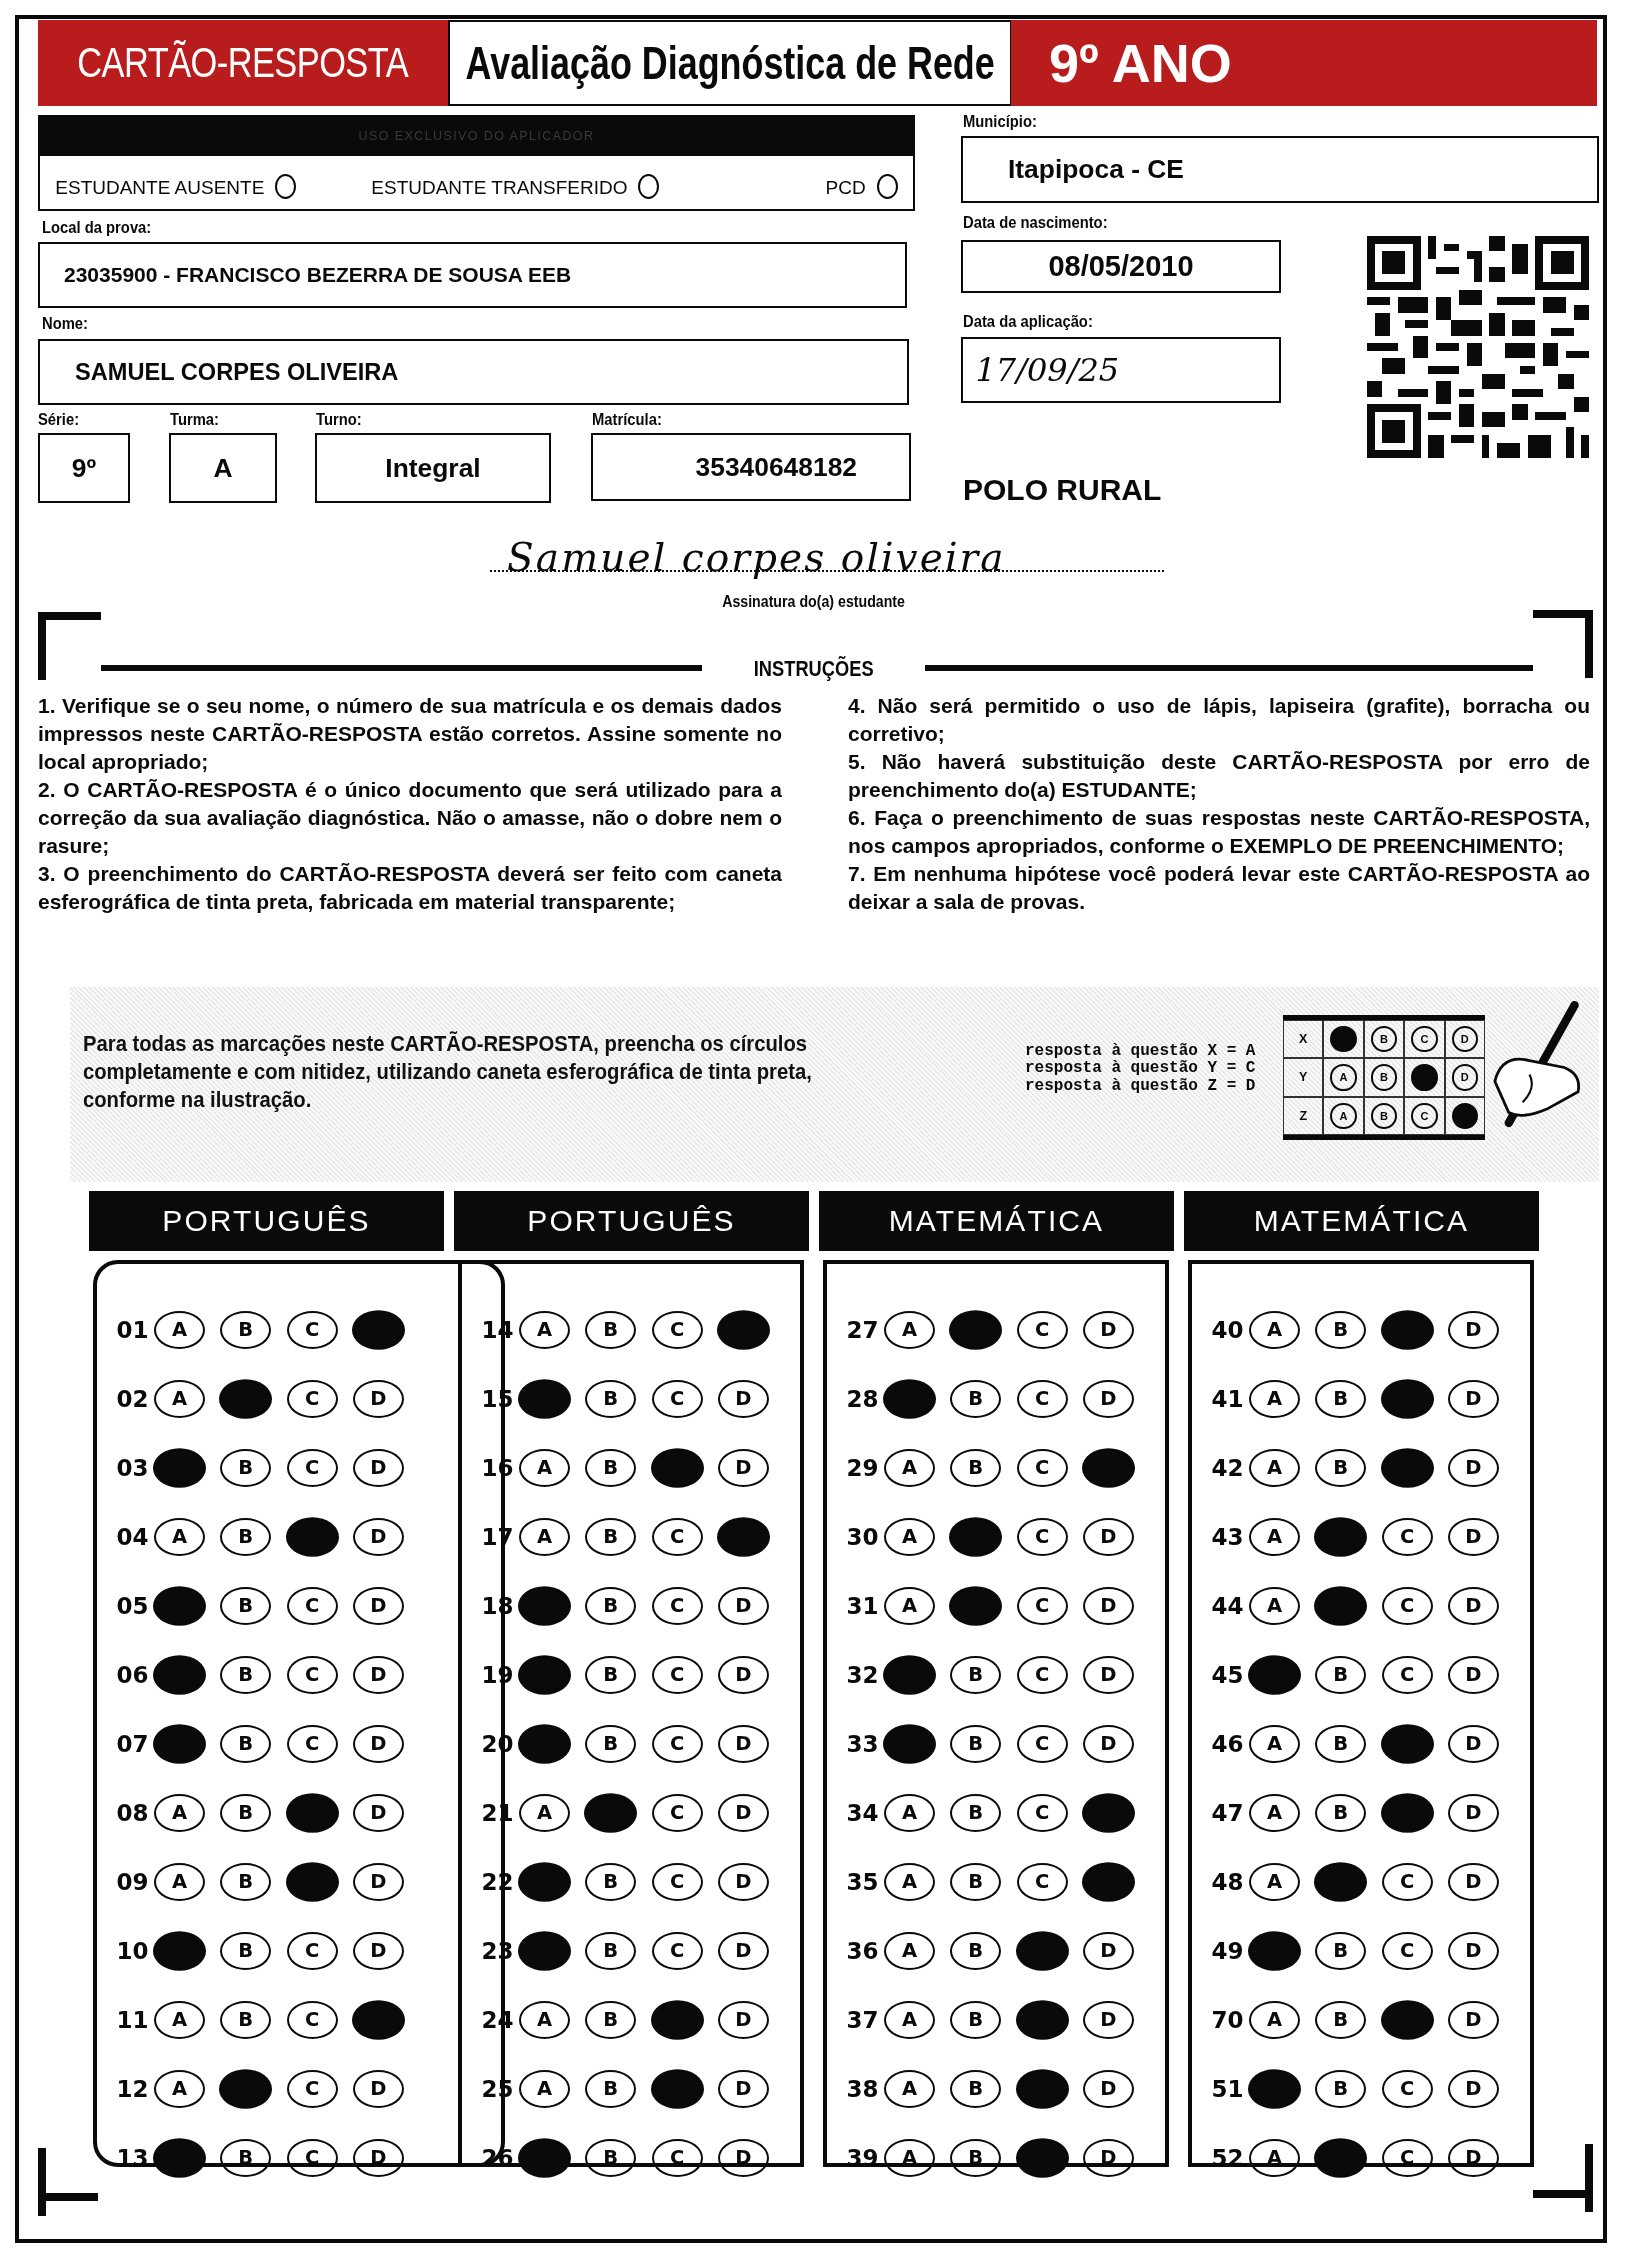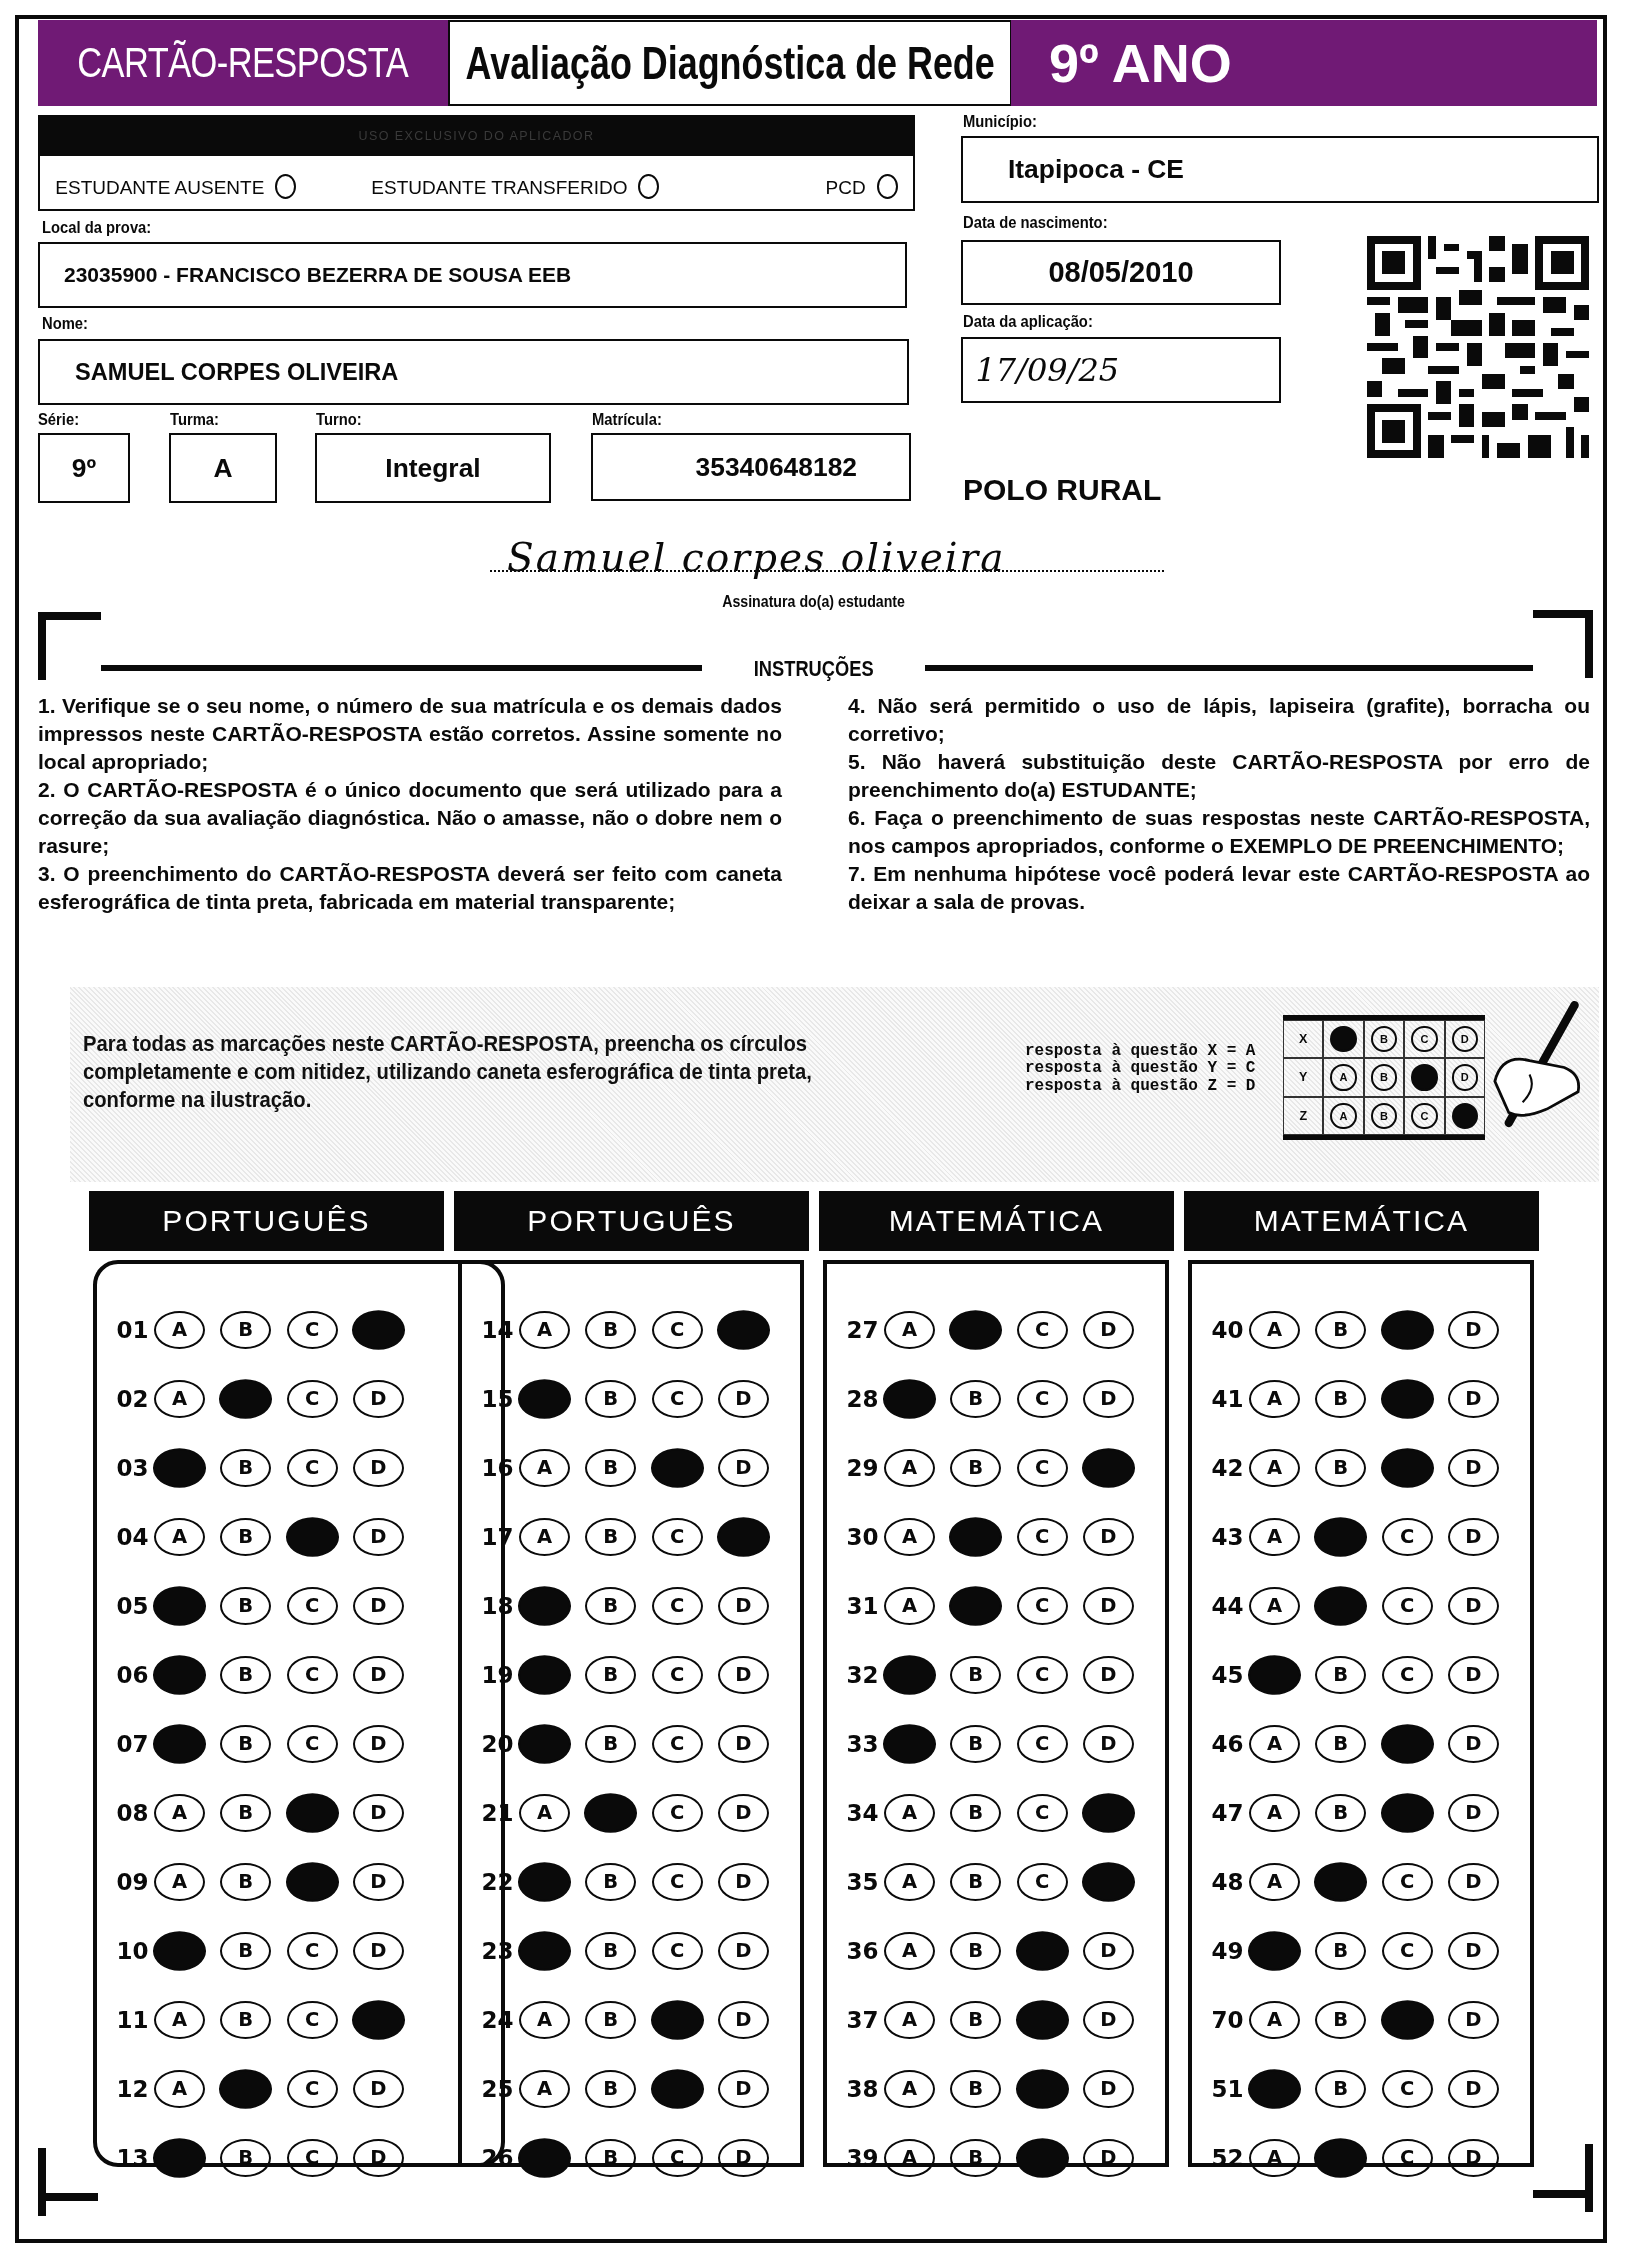--- a/index.html
+++ b/index.html
@@ -1,19 +1,19 @@
 <!DOCTYPE html>
 <html style="font-size:11px"><head>
 <meta charset="utf-8">
 <style>
   html,body{margin:0;padding:0;background:#fff;}
   body{width:1627px;height:2261px;position:relative;overflow:hidden;color:#0a0a0a;font-family:"Liberation Sans","DejaVu Sans",sans-serif;}
   .abs{position:absolute;}
   .outer{left:15.3px;top:15.3px;width:1592px;height:2228px;border:4.2px solid #0a0a0a;box-sizing:border-box;}
-  .hdr-black{background:#701a75;color:#fff;display:flex;align-items:center;}
+  .hdr-black{background:#b91c1c;color:#fff;display:flex;align-items:center;}
   .hdr-left{left:38px;top:19.5px;width:410px;height:86px;justify-content:center;font-size:42px;letter-spacing:-0.7px;font-family:"Liberation Sans Narrow","Liberation Sans",sans-serif;transform-origin:left;}
   .hdr-left span{display:inline-block;transform:scaleX(0.82);}
   .hdr-mid{left:448px;top:19.5px;width:564px;height:86px;border:2.8px solid #0a0a0a;box-sizing:border-box;display:flex;align-items:center;justify-content:center;font-size:46px;font-weight:bold;}
   .hdr-mid span{display:inline-block;transform:scaleX(0.78);white-space:nowrap;}
   .hdr-right{left:1011px;top:19.5px;width:586px;height:86px;font-size:54px;font-weight:bold;padding-left:38px;box-sizing:border-box;}
   .apl{left:38px;top:115px;width:877px;height:96px;border:2.8px solid #0a0a0a;box-sizing:border-box;}
   .apl-strip{position:absolute;left:0;top:0;right:0;height:39px;background:#0a0a0a;color:#3a3a3a;font-size:12.5px;text-align:center;line-height:39px;letter-spacing:1.4px;}
   .apl-row{position:absolute;left:15.3px;right:15.3px;top:53px;height:32px;display:flex;align-items:center;font-size:19px;}
   .apl-item{display:flex;align-items:flex-end;gap:11px;}
   .radio{width:21px;height:25px;border:2.1px solid #0a0a0a;border-radius:50%;box-sizing:border-box;display:inline-block;}
@@ -111,21 +111,21 @@
 <div class="abs box" style="left:591px;top:433px;width:320px;height:68px;justify-content:flex-end;padding-right:52px;font-size:26.4px;">
   <span class="t">35340648182</span>
 </div>
 
 <div class="abs lbl" style="left:963px;top:111px;"><span>Município:</span></div>
 <div class="abs box" style="left:961px;top:136px;width:638px;height:67px;padding-left:45px;font-size:26.4px;">
   <span class="t">Itapipoca - CE</span>
 </div>
 
 <div class="abs lbl" style="left:963px;top:212px;"><span>Data de nascimento:</span></div>
-<div class="abs box" style="left:961px;top:240px;width:320px;height:65px;justify-content:center;font-size:29px;">
+<div class="abs box" style="left:961px;top:240px;width:320px;height:53px;justify-content:center;font-size:29px;">
   <span class="t">08/05/2010</span>
 </div>
 
 <div class="abs lbl" style="left:963px;top:311px;"><span>Data da aplicação:</span></div>
 <div class="abs box" style="left:961px;top:337px;width:320px;height:66px;padding-left:12.5px;">
   <span class="t hand">17/09/25</span>
 </div>
 
 <div class="abs" style="left:963px;top:473px;font-size:30px;font-weight:bold;">POLO RURAL</div>
 

